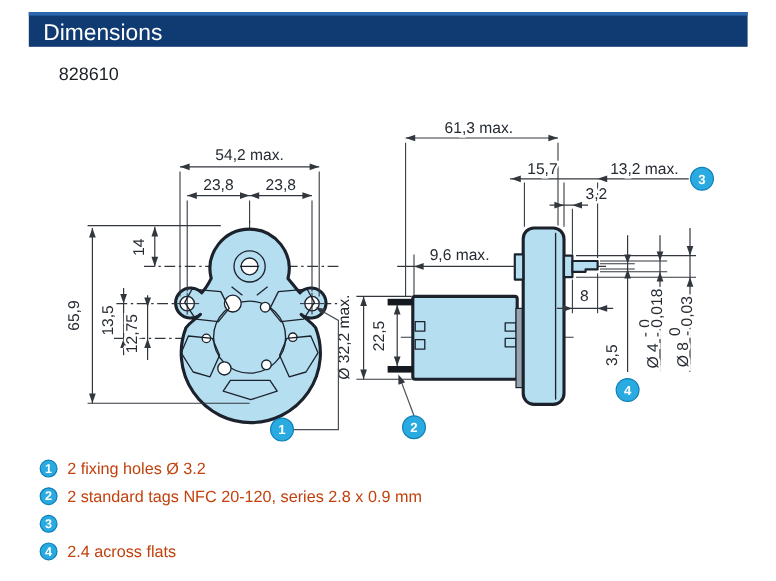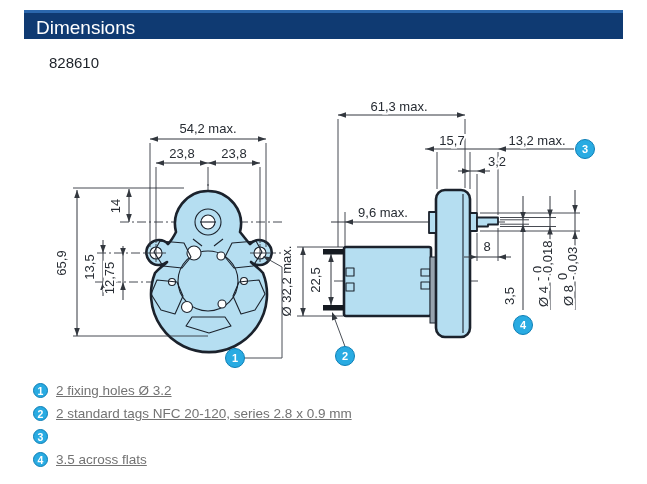--- a/index.html
+++ b/index.html
@@ -38,21 +38,21 @@
   .leader  { stroke:#4a4f57; stroke-width:1; fill:none; }
   .legend {
     position:absolute; left:33px; top:383px;
   }
   .legend-row { display:flex; align-items:center; gap:8px; height:15px; margin-bottom:8px; }
   .legend-badge {
     width:15px; height:15px; border-radius:50%; background:#29abe2;
     color:#fff; font-size:10.5px; font-weight:bold; text-align:center;
     line-height:15px; flex:0 0 15px; border:1px solid #0e7fb6; box-sizing:border-box;
   }
-  .legend-text { font-size:13.5px; color:#737373;text-decoration:underline; }
+  .legend-text { font-size:13.5px; color:#c2410c; }
 </style>
 </head>
 <body>
 
 <div class="page">
 
   <div class="title-bar">
     <span>Dimensions</span>
   </div>
 
@@ -280,17 +280,17 @@
     </div>
     <div class="legend-row">
       <span class="legend-badge">2</span>
       <span class="legend-text">2 standard tags NFC 20-120, series 2.8 x 0.9 mm</span>
     </div>
     <div class="legend-row">
       <span class="legend-badge">3</span>
     </div>
     <div class="legend-row">
       <span class="legend-badge">4</span>
-      <span class="legend-text">3.5 across flats</span>
+      <span class="legend-text">2.4 across flats</span>
     </div>
   </div>
 
 </div>
 
 </body></html>

